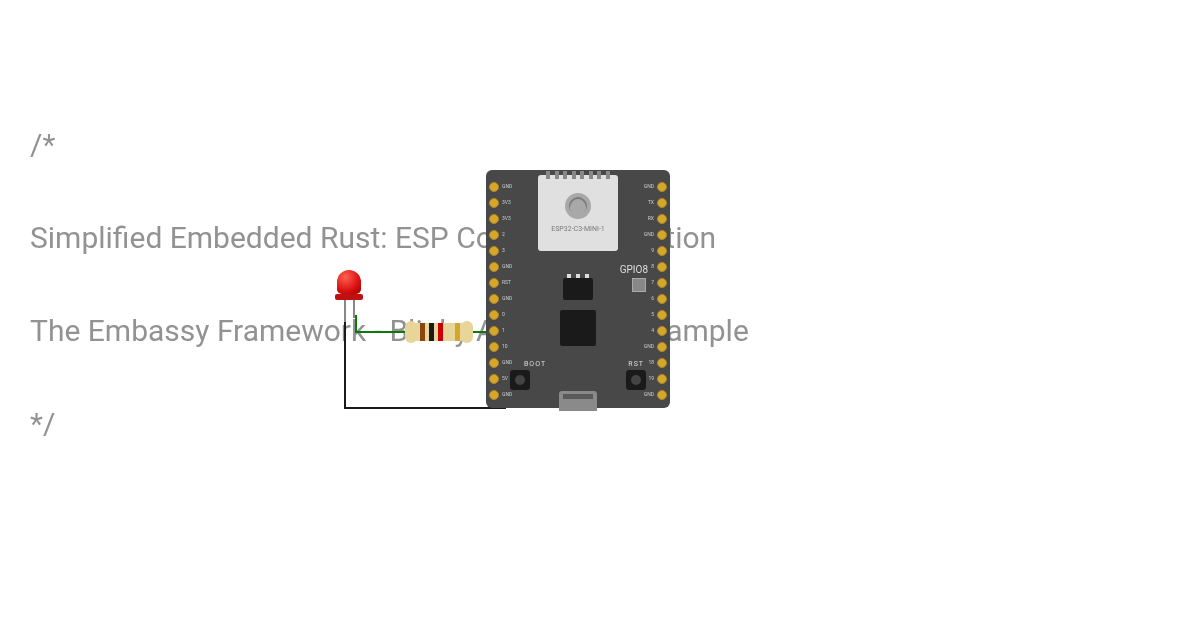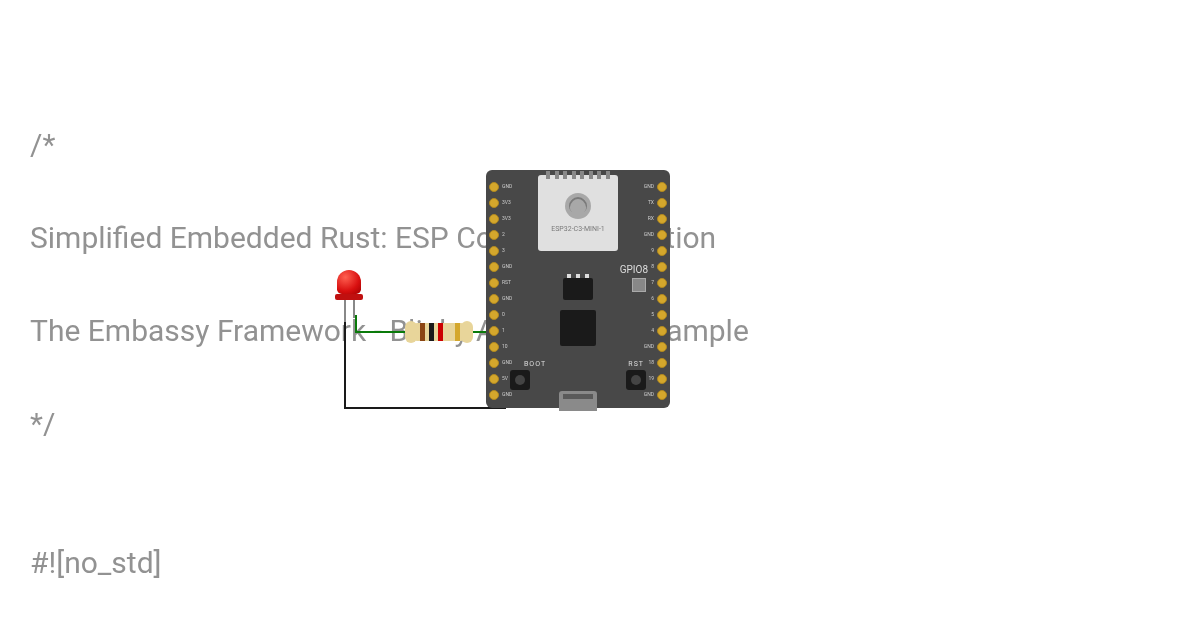--- a/index.html
+++ b/index.html
@@ -355,21 +355,20 @@
   </style>
 </head>
 <body>
 
 <div class="code-block">
 <span class="code-line">/*</span>
 <span class="code-line">Simplified Embedded Rust: ESP Core Library Edition</span>
 <span class="code-line">The Embassy Framework - Blinky Application Example</span>
 <span class="code-line">*/</span>
 <span class="code-line"></span>
-<span class="code-line">#![no_std]</span>
 
 <span class="code-line"></span>
 
 
 
 
 </div>
 
 <div class="circuit-diagram">
 

